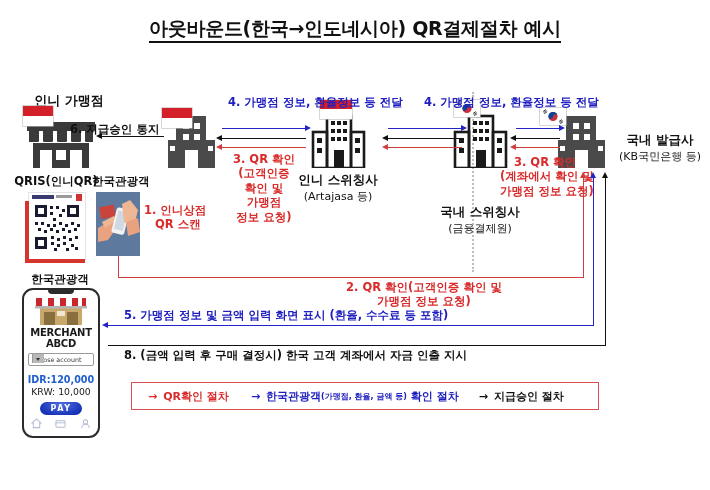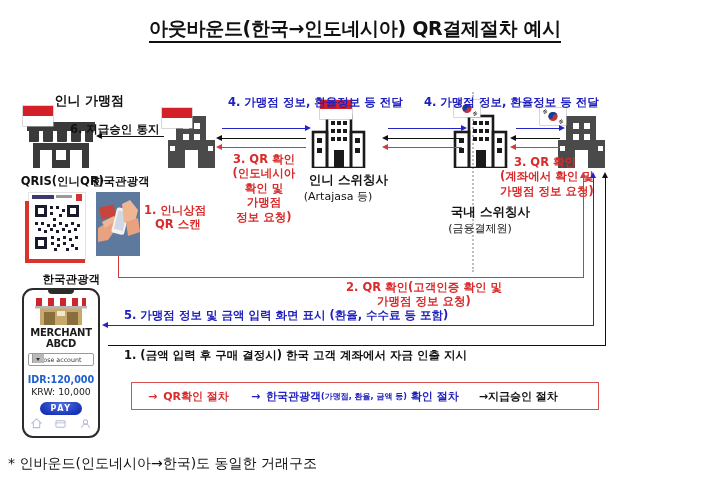--- a/index.html
+++ b/index.html
@@ -18,21 +18,21 @@
   }
   #title span{border-bottom:2px solid #111;padding-bottom:2px;}
 
   
   .lbl{font-size:11.5px;color:#1a1a1a;line-height:1.25;white-space:nowrap;}
   .lbl-b{font-weight:bold;}
   .blue{color:#2020c0;}
   .red{color:#d92b2b;}
   .blk{color:#111;}
 
-  .nodeTitle{font-size:12.5px;font-weight:bold;color:#111;white-space:nowrap;text-align:right;}
+  .nodeTitle{font-size:12.5px;font-weight:bold;color:#111;white-space:nowrap;text-align:center;}
   .nodeSub{font-size:11px;color:#111;white-space:nowrap;text-align:center;}
 
   
   .flag{position:absolute;box-shadow:0 0 0 0.6px #bbb;}
   .flag-id{width:30px;height:20px;background:linear-gradient(to bottom,#d42028 0 50%,#ffffff 50% 100%);}
   .flag-kr{width:26px;height:17px;background:#fff;overflow:hidden;}
 
   
   .ln{position:absolute;height:0;border-top-width:1.6px;border-top-style:solid;}
   .ln.b{border-color:#2323c8;}
@@ -328,20 +328,24 @@
         <rect x="17" y="13" width="6" height="6"></rect>
           <rect x="28" y="13" width="6" height="6"></rect>
         <rect x="17" y="24" width="6" height="6"></rect>
           <rect x="28" y="24" width="6" height="6"></rect>
         <rect x="4" y="36" width="5" height="5"></rect>
           <rect x="42" y="36" width="5" height="5"></rect>
         <rect x="19" y="40" width="13" height="18"></rect>
       </g>
     </svg>
   </div>
+  <div class="abs" style="left:612px;top:132px;width:96px;">
+    <div class="nodeTitle">국내 발급사</div>
+    <div class="nodeSub">(KB국민은행 등)</div>
+  </div>
 
   <div class="abs lbl lbl-b blk" style="left:70px;top:122px;">
     <span>6. 지급승인 통지</span>
   </div>
   <div class="ln k" style="left:102px;top:136px;width:62px;"></div>
   <div class="head leftK" style="left:96px;top:132.6px;"></div>
 
   <div class="abs lbl lbl-b blue" style="left:228px;top:95px;">
     <span>4. 가맹점 정보, 환율정보 등 전달</span>
   </div>
@@ -350,21 +354,21 @@
   <div class="head rightB" style="left:305px;top:124.6px;"></div>
 
   <div class="ln k" style="left:222px;top:138px;width:84px;"></div>
   <div class="head leftK" style="left:216px;top:134.6px;"></div>
 
   <div class="ln r" style="left:222px;top:147px;width:84px;"></div>
   <div class="head leftR" style="left:216px;top:143.6px;"></div>
 
   <div class="abs" style="left:228px;top:152px;text-align:center;width:72px;">
     <div class="lbl lbl-b red">3. QR 확인</div>
-    <div class="lbl lbl-b red">(인도네시아</div>
+    <div class="lbl lbl-b red">(고객인증</div>
     <div class="lbl lbl-b red">확인 및</div>
     <div class="lbl lbl-b red">가맹점</div>
     <div class="lbl lbl-b red">정보 요청)</div>
   </div>
 
   <div class="ln b" style="left:388px;top:128px;width:74px;"></div>
   <div class="head rightB" style="left:461px;top:124.6px;"></div>
   <div class="ln k" style="left:388px;top:138px;width:74px;"></div>
   <div class="head leftK" style="left:382px;top:134.6px;"></div>
   <div class="ln r" style="left:388px;top:147px;width:74px;"></div>
@@ -397,21 +401,21 @@
 
   <div class="abs lbl lbl-b blue" style="left:124px;top:308px;">
     <span>5. 가맹점 정보 및 금액 입력 화면 표시 (환율, 수수료 등 포함)</span>
   </div>
   <div class="ln b" style="left:108px;top:325px;width:486px;"></div>
   <div class="head leftB" style="left:102px;top:321.6px;"></div>
   <div class="vln b" style="left:593px;top:178px;height:148px;"></div>
   <div class="head upB" style="left:589.6px;top:172px;"></div>
 
   <div class="abs lbl lbl-b blk" style="left:124px;top:348px;">
-    <span>1. (금액 입력 후 구매 결정시) 한국 고객 계좌에서 자금 인출 지시</span>
+    <span>8. (금액 입력 후 구매 결정시) 한국 고객 계좌에서 자금 인출 지시</span>
   </div>
   <div class="ln k" style="left:108px;top:345px;width:498px;"></div>
   <div class="vln k" style="left:605px;top:178px;height:168px;"></div>
   <div class="head upK" style="left:601.6px;top:172px;"></div>
 
   <div class="abs" style="left:20px;top:272px;width:80px;">
     <div class="nodeTitle" style="font-size:11.5px;">한국관광객</div>
   </div>
 
   <div class="abs" id="phone">
@@ -472,20 +476,17 @@
   <div class="abs" id="legend">
     <span class="seg red" style="margin-left:16px;">→</span>
     <span class="seg red" style="margin-left:6px;">QR확인 절차</span>
 
     <span class="seg blue" style="margin-left:22px;">→</span>
     <span class="seg blue" style="margin-left:6px;">한국관광객</span>
     <span class="sub blue">(가맹점, 환율, 금액 등)</span>
     <span class="seg blue" style="margin-left:4px;">확인 절차</span>
 
     <span class="seg blk" style="margin-left:20px;">→</span>
-    <span class="seg blk" style="">지급승인 절차</span>
-  </div>
-
-  <div class="abs" id="footnote">
-    <span>* 인바운드(인도네시아→한국)도 동일한 거래구조</span>
-  </div>
+    <span class="seg blk" style="margin-left:6px;">지급승인 절차</span>
+  </div>
+
 
 </div>
 
 </body></html>

